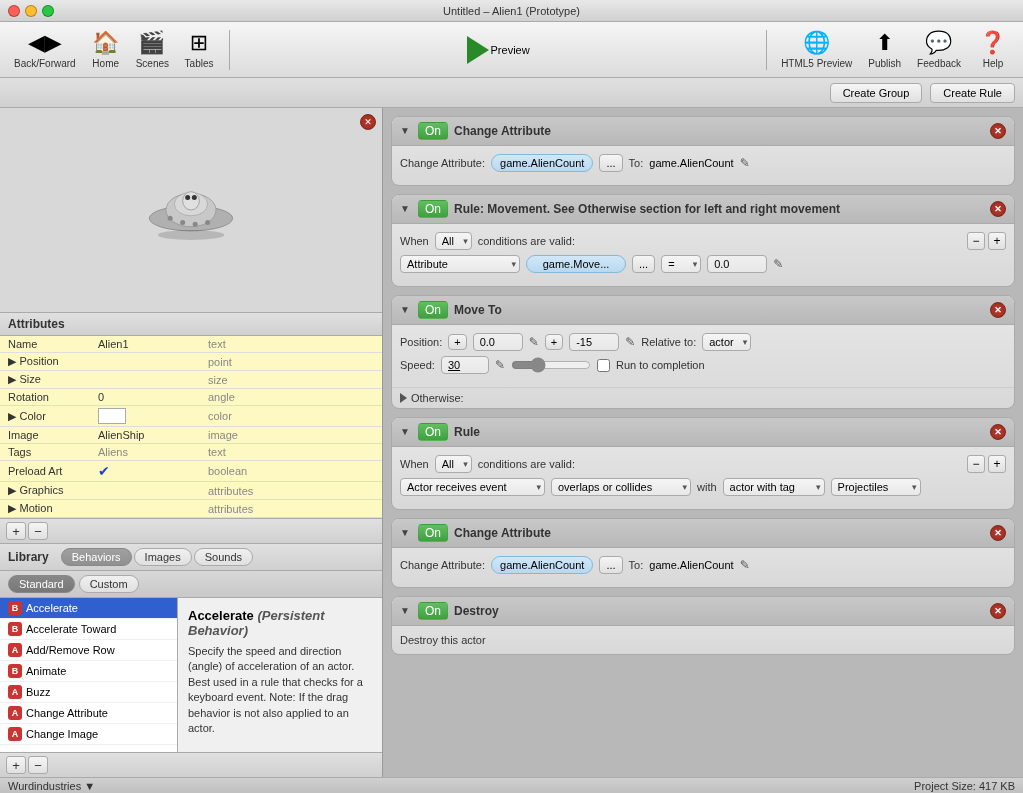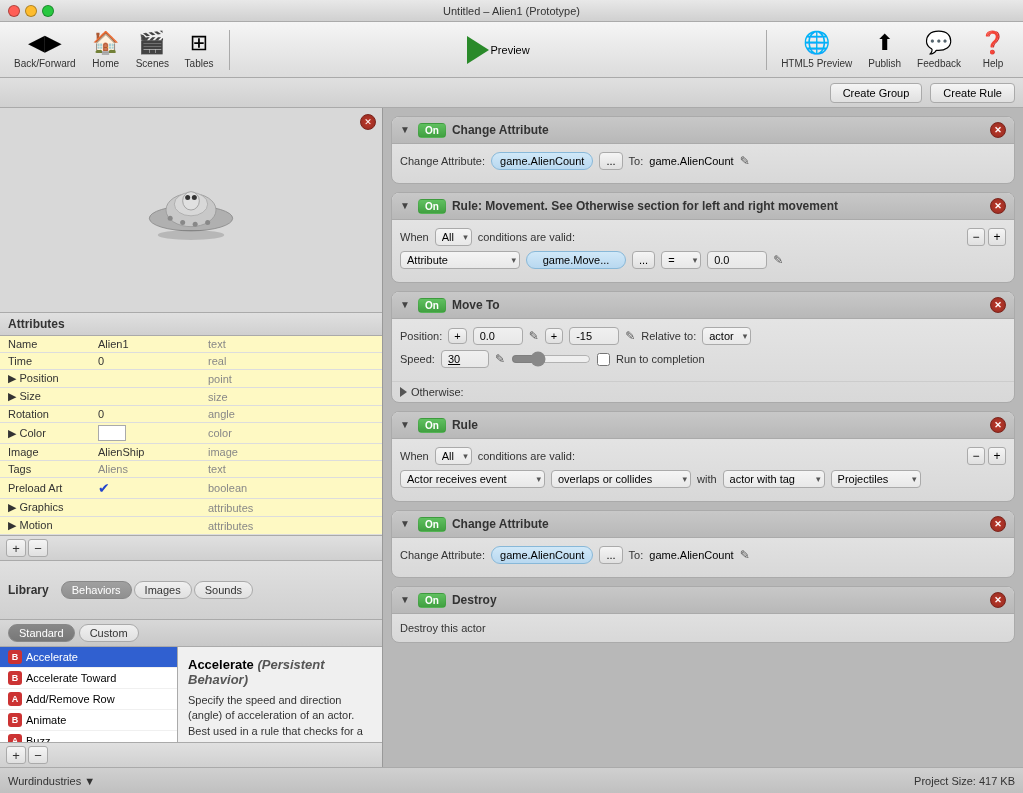--- a/index.html
+++ b/index.html
@@ -218,21 +218,21 @@
     .library-section {
       flex: 1;
       display: flex;
       flex-direction: column;
       overflow: hidden;
       background: #e0e0e0;
     }
     .library-header {
       background: linear-gradient(to bottom, #e0e0e0, #d0d0d0);
       border-bottom: 1px solid #aaa;
-      padding: 20px 8px;
+      padding: 4px 8px;
       display: flex;
       align-items: center;
       gap: 8px;
     }
     .library-title { font-size: 12px; font-weight: bold; color: #333; }
     .tab-group {
       display: flex;
       gap: 2px;
       margin-left: 4px;
     }
@@ -353,22 +353,22 @@
       width: 12px; height: 12px;
       cursor: pointer;
       font-size: 10px;
       color: #444;
     }
     .on-badge {
       background: linear-gradient(to bottom, #60c060, #40a040);
       border: 1px solid #30803030;
       border-radius: 4px;
       padding: 1px 6px;
-      font-size: 10px;
-      font-weight: bold;
+      font-size: 12px;
+      font-weight: normal;
       color: white;
     }
     .rule-title {
       font-size: 12px;
       font-weight: bold;
       color: #333;
       flex: 1;
     }
     .close-x {
       width: 16px; height: 16px;
@@ -490,21 +490,21 @@
       border-radius: 4px;
       padding: 1px 5px;
       font-size: 11px;
       cursor: pointer;
     }
 
     
     .bottom-bar {
       background: linear-gradient(to bottom, #d0d0d0, #c0c0c0);
       border-top: 1px solid #aaa;
-      height: 26px;
+      height: 16px;
       display: flex;
       align-items: center;
       padding: 0 8px;
       justify-content: space-between;
     }
     .bottom-label {
       font-size: 11px;
       color: #333;
       display: flex;
       align-items: center;
@@ -612,25 +612,20 @@
     <div class="attributes-section">
       <div class="section-header">
         <span>Attributes</span>
       </div>
       <table class="attr-table">
         <tbody>
             <tr>
           <td class="attr-name">Name</td>
           <td class="attr-value">Alien1</td>
           <td class="attr-type">text</td>
-        </tr>
-        <tr>
-          <td class="attr-name">Time</td>
-          <td class="attr-value">0</td>
-          <td class="attr-type">real</td>
         </tr>
         <tr>
           <td class="attr-name">▶ Position</td>
           <td class="attr-value"></td>
           <td class="attr-type">point</td>
         </tr>
         <tr>
           <td class="attr-name">▶ Size</td>
           <td class="attr-value"></td>
           <td class="attr-type">size</td>

